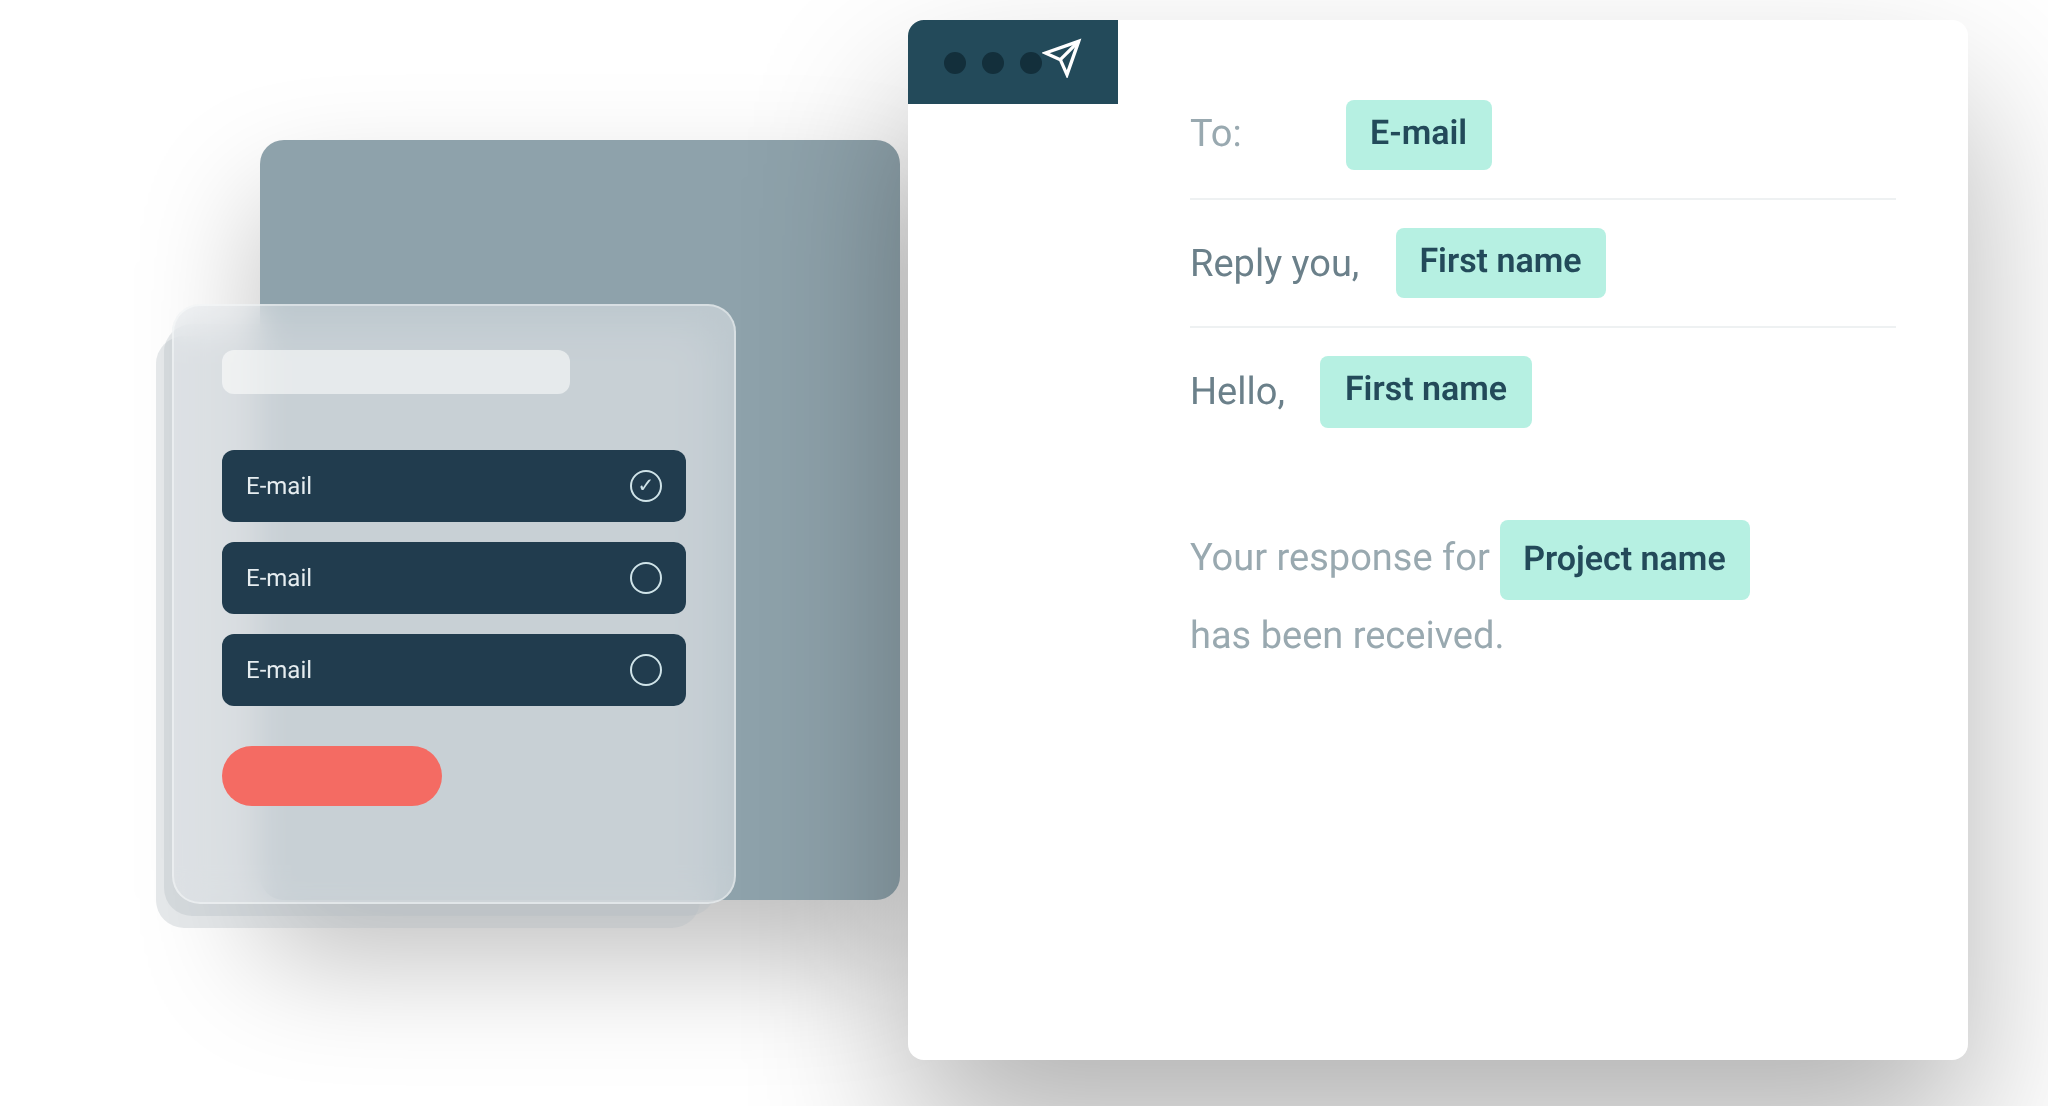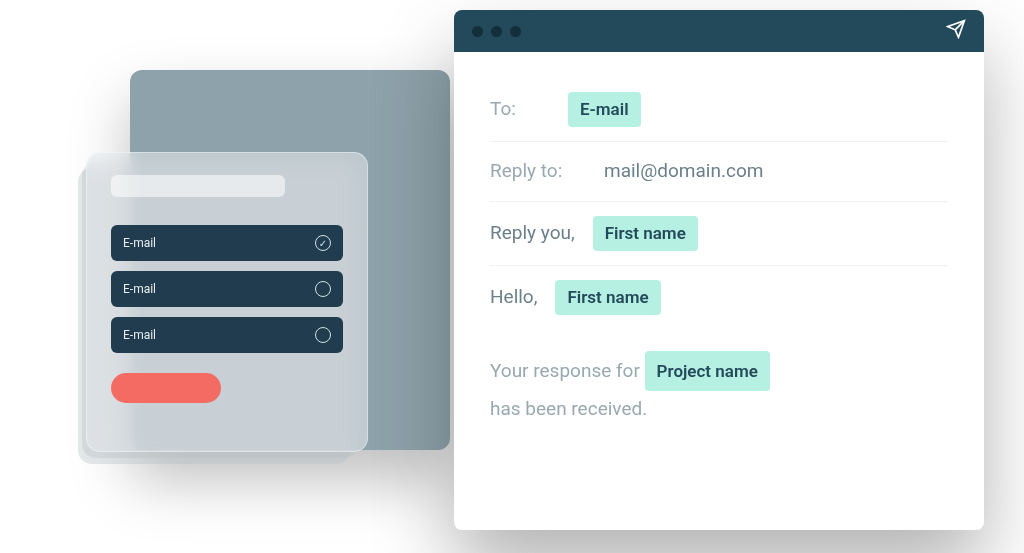--- a/index.html
+++ b/index.html
@@ -98,21 +98,21 @@
       position: absolute;
       right: 40px;
       top: 10px;
       width: 530px;
       height: 520px;
       background: #fff;
       border-radius: 8px;
       box-shadow: 0 40px 80px rgba(0,0,0,0.3);
       overflow: hidden;
       display: flex;
-      flex-direction: column;
+      flex-direction: row;
     }
 
     .email-header {
       height: 42px;
       background: #234a5a;
       display: flex;
       align-items: center;
       justify-content: space-between;
       padding: 0 18px;
     }
@@ -147,21 +147,21 @@
       background: #b6f0e2;
       color: #234a5a;
       font-weight: 600;
       font-size: 17px;
       padding: 4px 12px;
       border-radius: 4px;
       display: inline-block;
     }
 
     .body-text {
-      margin-top: 22px;
+      margin-top: 32px;
       color: #99a9b0;
       font-size: 19px;
       line-height: 1.9;
     }
     .body-text .inline { vertical-align: baseline; }
   </style>
 </head>
 <body>
 
 <div class="back-panel"></div>
@@ -203,24 +203,20 @@
     </div>
   </div>
 
   <div class="email-body">
 
     <div class="field-row">
       <span class="field-label">To:</span>
       <span class="chip">E-mail</span>
     </div>
 
-    <div class="field-row">
-      <span class="field-label wide">Reply to:</span>
-      <span>mail@domain.com</span>
-    </div>
 
     <div class="field-row">
       <span>Reply you,</span>
       <span class="chip">First name</span>
     </div>
 
     <div class="field-row noborder">
       <span>Hello,</span>
       <span class="chip">First name</span>
     </div>

